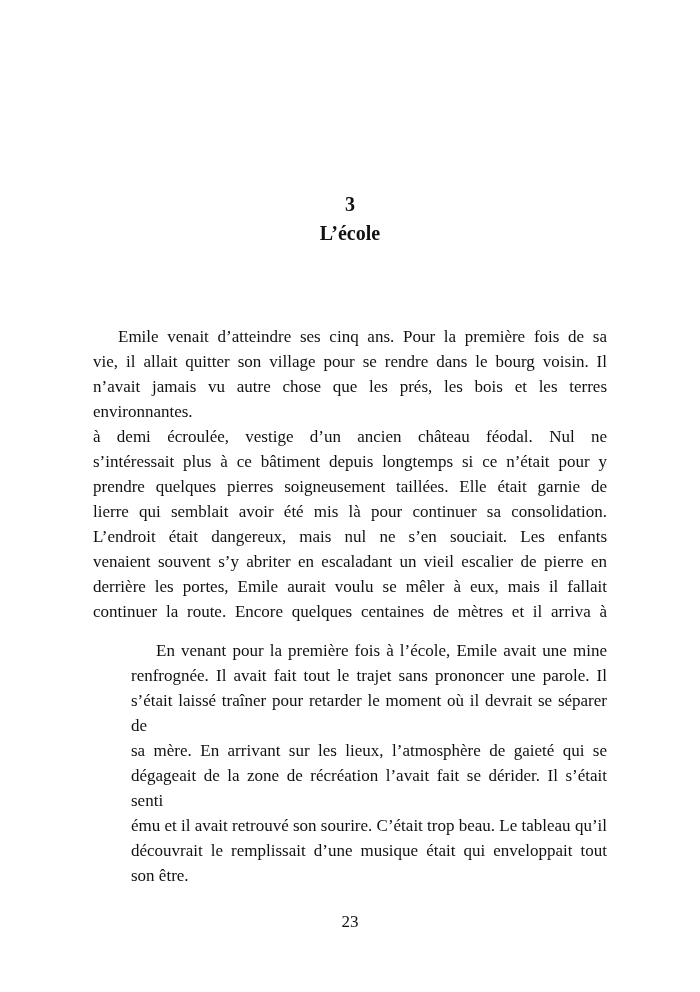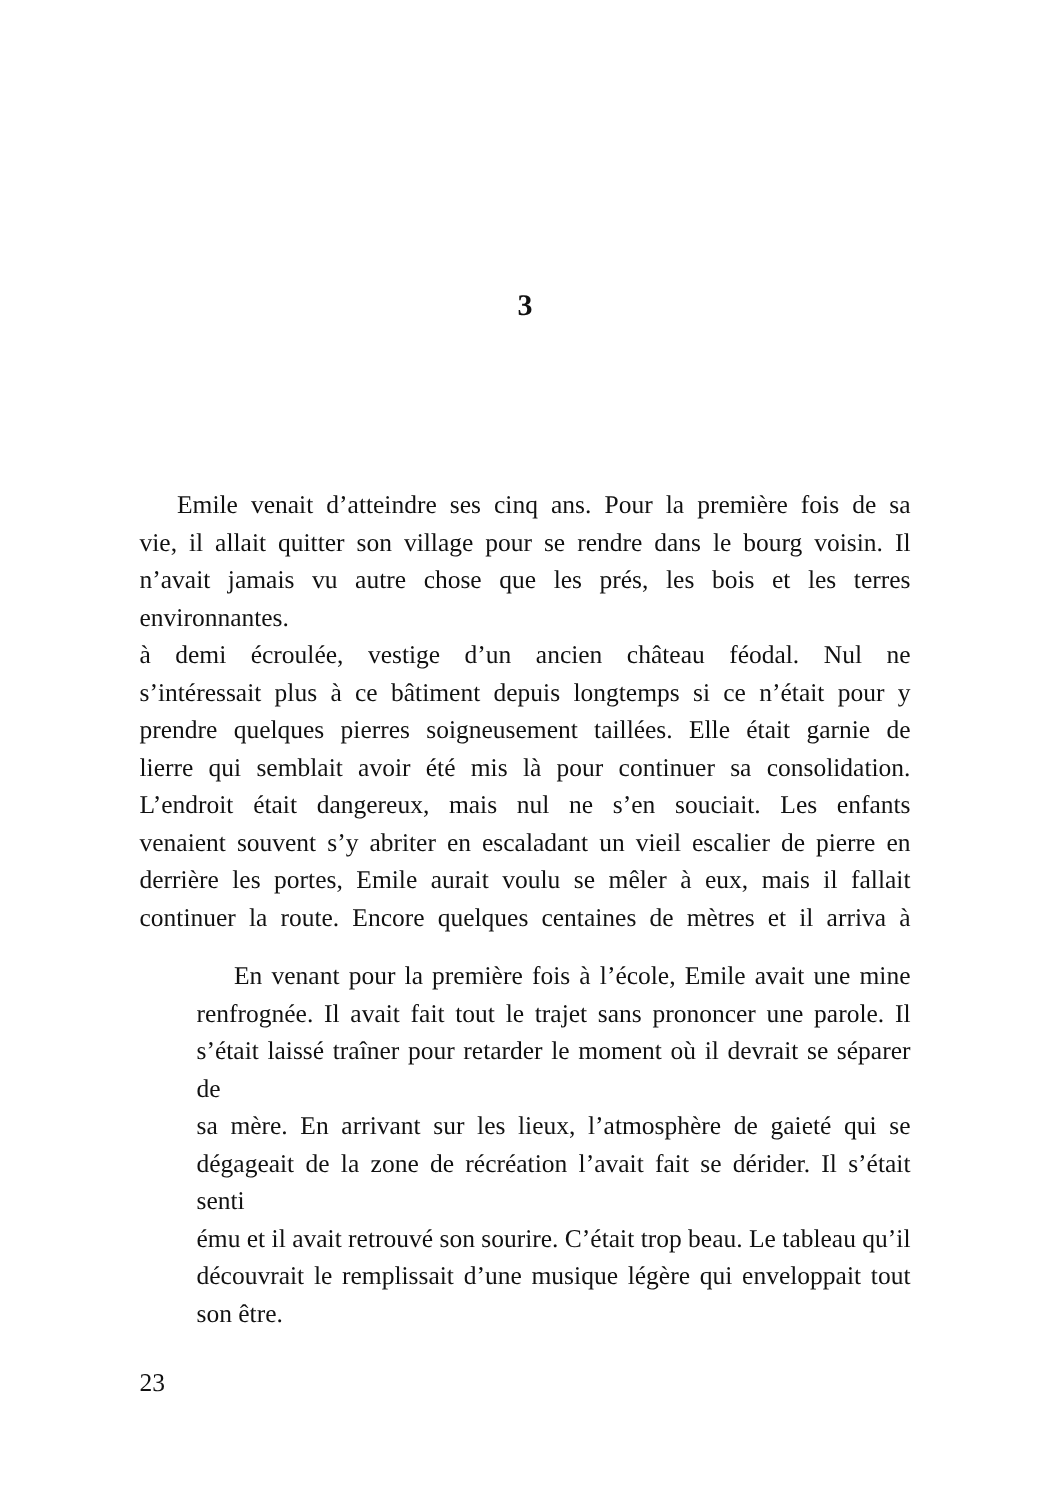--- a/index.html
+++ b/index.html
@@ -51,31 +51,32 @@
   }
   .line.first {
     text-indent: 25px;
     font-family: Liberation Serif, serif;
   }
   .page-number {
     position: absolute;
     top: 909px;
     left: 93px;
     width: 514px;
-    text-align: left;
+    text-align: center;
     font-size: 17px;
     line-height: 25px;
   }
 </style>
 </head>
 <body>
 
 <div class="page">
   <div class="chapter-heading">
     <div>3</div>
+    <div>L’école</div>
   </div>
   <div class="text-body">
       <div class="paragraph">
         <div class="line first">Emile venait d’atteindre ses cinq ans. Pour la première fois de sa</div>
         <div class="line">vie, il allait quitter son village pour se rendre dans le bourg voisin. Il</div>
         <div class="line">n’avait jamais vu autre chose que les prés, les bois et les terres</div>
         <div class="line last">environnantes.</div>
       </div>
       <div class="paragraph">
         <div class="line">à demi écroulée, vestige d’un ancien château féodal. Nul ne</div>
@@ -87,18 +88,18 @@
         <div class="line">derrière les portes, Emile aurait voulu se mêler à eux, mais il fallait</div>
         <div class="line">continuer la route. Encore quelques centaines de mètres et il arriva à</div>
       </div>
       <div class="paragraph spaced">
         <div class="line first">En venant pour la première fois à l’école, Emile avait une mine</div>
         <div class="line">renfrognée. Il avait fait tout le trajet sans prononcer une parole. Il</div>
         <div class="line">s’était laissé traîner pour retarder le moment où il devrait se séparer de</div>
         <div class="line">sa mère. En arrivant sur les lieux, l’atmosphère de gaieté qui se</div>
         <div class="line">dégageait de la zone de récréation l’avait fait se dérider. Il s’était senti</div>
         <div class="line">ému et il avait retrouvé son sourire. C’était trop beau. Le tableau qu’il</div>
-        <div class="line">découvrait le remplissait d’une musique légère qui enveloppait tout</div>
+        <div class="line">découvrait le remplissait d’une musique était qui enveloppait tout</div>
         <div class="line last">son être.</div>
       </div>
     </div>
   <div class="page-number">23</div>
 </div>
 
 </body></html>

